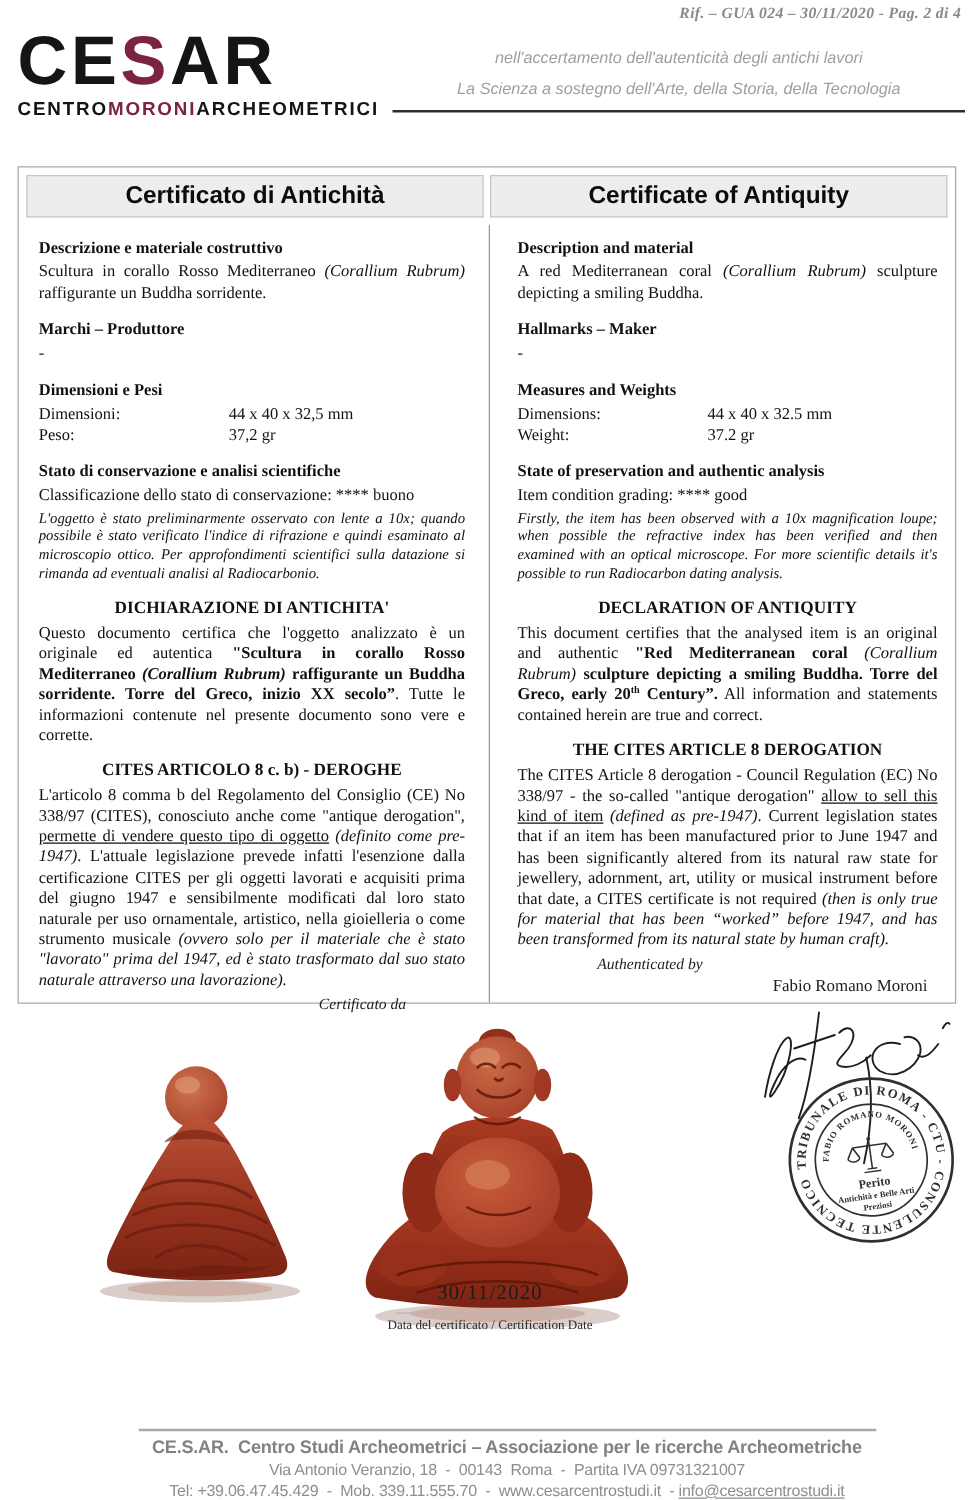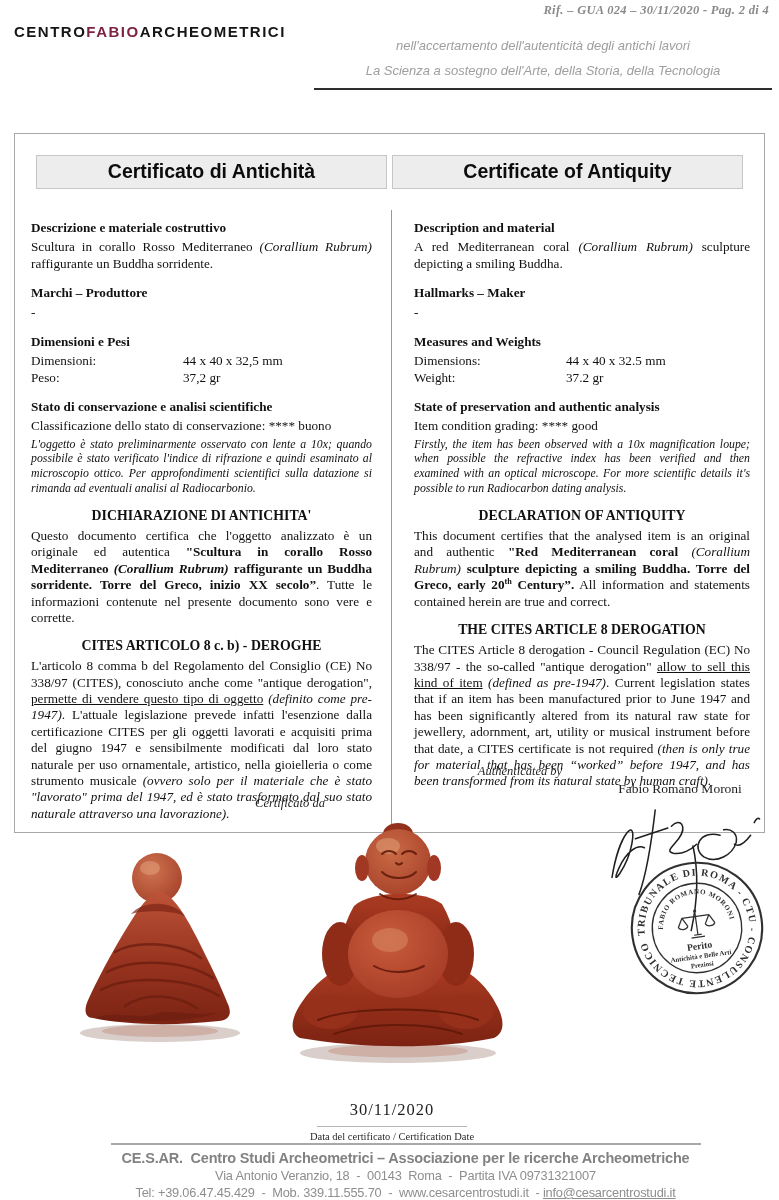--- a/index.html
+++ b/index.html
@@ -14,21 +14,21 @@
              line-height:1.02;letter-spacing:3px;color:#151515;}
   .logo-sub{font-family:"Liberation Sans",sans-serif;font-weight:bold;font-size:15px;
             letter-spacing:1.5px;color:#151515;margin-top:3px;}
   .accent{color:#7d2342;}
   .tagline{position:absolute;left:314px;top:33px;width:458px;text-align:center;
            font-family:"Liberation Sans",sans-serif;font-style:italic;font-size:13px;
            color:#9e9e9e;line-height:25px;padding-bottom:5px;border-bottom:2px solid #2e2e2e;}
 
   
   .cert{position:absolute;left:14px;top:133px;width:751px;border:1px solid #a9a9a9;box-sizing:border-box;}
-  .band{display:flex;gap:5px;margin:21px;}
+  .band{display:flex;gap:5px;margin:6px;}
   .band-cell{flex:1;background:#ededed;border:1px solid #c6c6c6;text-align:center;
              font-family:"Liberation Sans",sans-serif;font-weight:bold;font-size:19.5px;
              color:#0c0c0c;padding:4px 0 5px;}
   .cols{display:flex;}
   .col{font-size:13.2px;line-height:1.24;}
   .col-l{width:377px;border-right:1px solid #9a9a9a;padding:1px 19px 10px 16px;box-sizing:border-box;}
   .col-r{flex:1;padding:1px 14px 10px 22px;box-sizing:border-box;}
   .h{font-weight:bold;margin:9px 0 3px;}
   .p{text-align:justify;}
   .kv{display:flex;}
@@ -45,42 +45,43 @@
   .signer{position:absolute;left:590px;top:781px;width:180px;text-align:center;
           font-size:13.5px;color:#1d1d1d;}
   .sig{position:absolute;left:585px;top:792px;}
   .stamp{position:absolute;left:627px;top:858px;}
 
   
   .photo-back{position:absolute;left:55px;top:822px;}
   .photo-front{position:absolute;left:278px;top:806px;}
 
   
-  .dateblock{position:absolute;left:292px;top:1100px;width:200px;text-align:center;}
+  .dateblock{position:absolute;left:292px;top:1024px;width:200px;text-align:center;}
   .date{font-size:16.5px;letter-spacing:1px;color:#1c1c1c;}
   .date-rule{width:150px;height:1px;background:#b5b5b5;margin:6px auto 4px;}
   .date-cap{font-size:10.5px;color:#2a2a2a;}
 
   
   .footer{position:absolute;left:0;right:0;top:1143px;text-align:center;
           font-family:"Liberation Sans",sans-serif;color:#8e8e8e;padding-left:32px;}
   .footer-rule{width:590px;height:2px;background:#a9a9a9;margin:0 auto 5px;}
   .f1{font-weight:bold;font-size:14.5px;letter-spacing:-.2px;color:#828282;}
   .f2,.f3{font-size:12.8px;margin-top:2px;letter-spacing:-.2px;color:#8e8e8e;}
   .f3 .u-link{text-decoration:underline;cursor:pointer;}
 </style>
 </head>
 <body>
 
 <div class="page">
 
   <div class="ref">Rif. – GUA 024 – 30/11/2020 - Pag. 2 di 4</div>
 
   <div class="logo">
-    <div class="logo-sub"><span>CENTRO</span><span class="accent">FABIO</span><span>ARCHEOMETRICI</span></div>
+    <div class="logo-word"><span>CE</span><span class="accent">S</span><span>AR</span></div>
+    <div class="logo-sub"><span>CENTRO</span><span class="accent">MORONI</span><span>ARCHEOMETRICI</span></div>
   </div>
 
   <div class="tagline">
     <div>nell'accertamento dell'autenticità degli antichi lavori</div>
     <div>La Scienza a sostegno dell'Arte, della Storia, della Tecnologia</div>
   </div>
 
   <div class="cert">
     <div class="band">
       <div class="band-cell">Certificato di Antichità</div>

